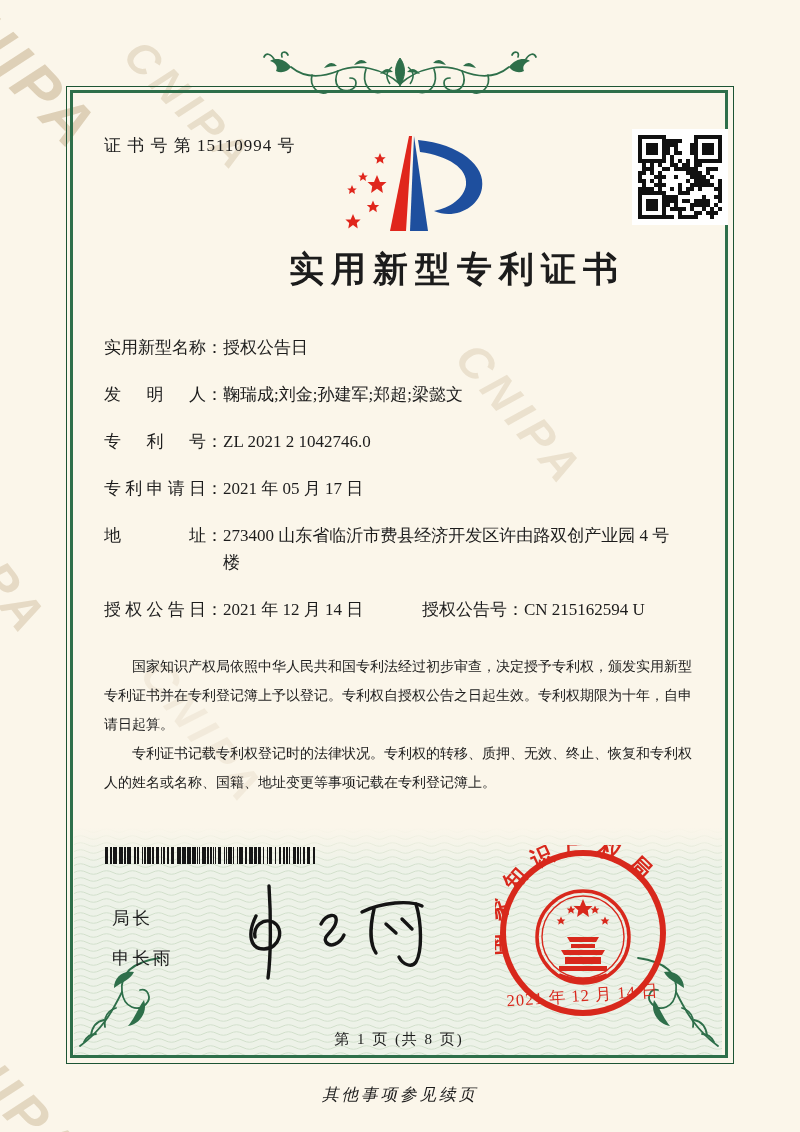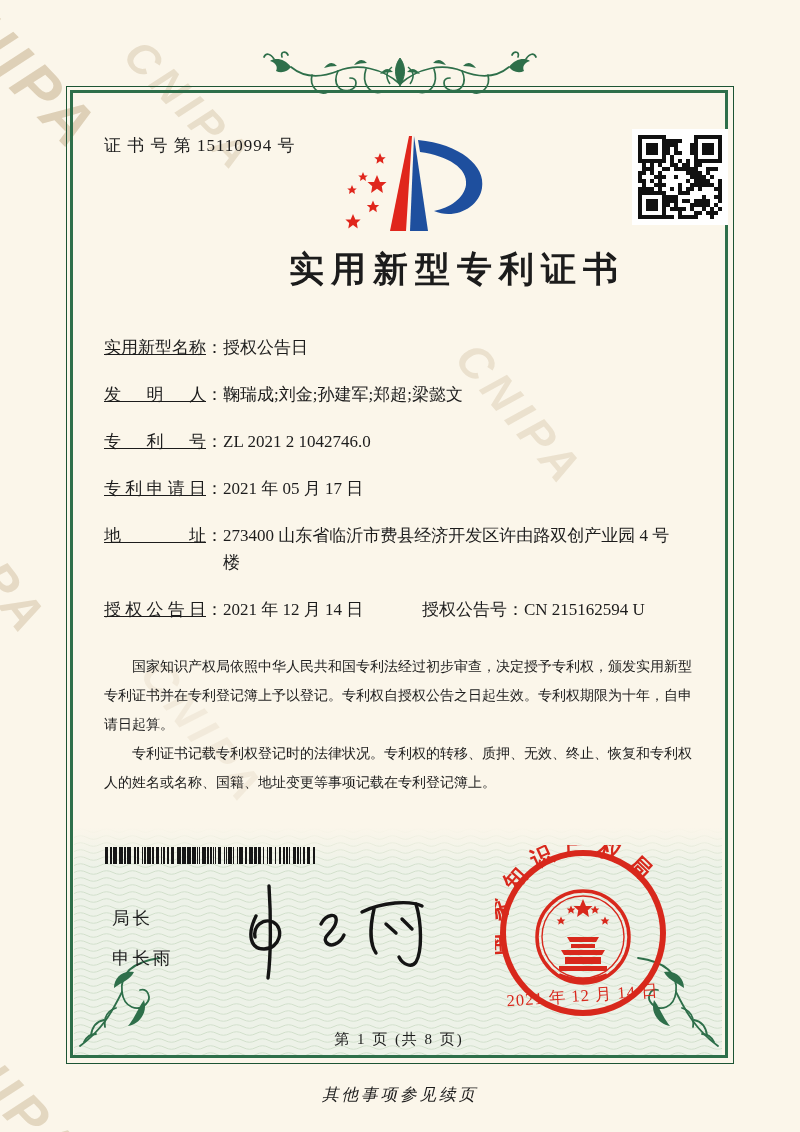--- a/index.html
+++ b/index.html
@@ -18,21 +18,21 @@
   .band-fade{left:74px;top:827px;width:648px;height:40px;z-index:2;
              background:linear-gradient(to bottom,#fbf6ea,rgba(251,246,234,0));}
   .cert-no{left:104px;top:134px;font-size:17px;letter-spacing:1px;z-index:4;}
   .logo{left:330px;top:128px;z-index:4;}
   .qrbox{left:632px;top:129px;width:96px;height:96px;background:#fff;z-index:4;
          display:flex;align-items:center;justify-content:center;}
   .title{left:66px;top:246px;width:782px;text-align:center;font-size:35px;font-weight:bold;
          letter-spacing:7px;z-index:4;}
   .fields{left:104px;top:334px;width:600px;font-size:17px;z-index:4;}
   .row{margin-bottom:20px;line-height:27px;position:relative;}
-  .flabel{display:inline-block;width:102px;text-align:justify;text-align-last:justify;vertical-align:top;text-decoration:underline;}
+  .flabel{display:inline-block;width:102px;text-align:justify;text-align-last:justify;vertical-align:top;}
   .colon{vertical-align:top;}
   .fvalue{display:inline-block;vertical-align:top;max-width:470px;}
   .val-narrow{max-width:450px;}
   .pair2{position:absolute;left:318px;top:0;text-align:center;}
   .paras{left:104px;top:652px;width:598px;font-size:14px;line-height:29px;
          z-index:4;}
   .paras p{margin:0;text-indent:2em;}
   .barcode{left:105px;top:847px;height:17px;display:flex;align-items:stretch;z-index:4;}
   .barcode div{background:#161616;}
   .signer{left:112px;top:898px;font-family:"Liberation Sans","DejaVu Sans",sans-serif;

